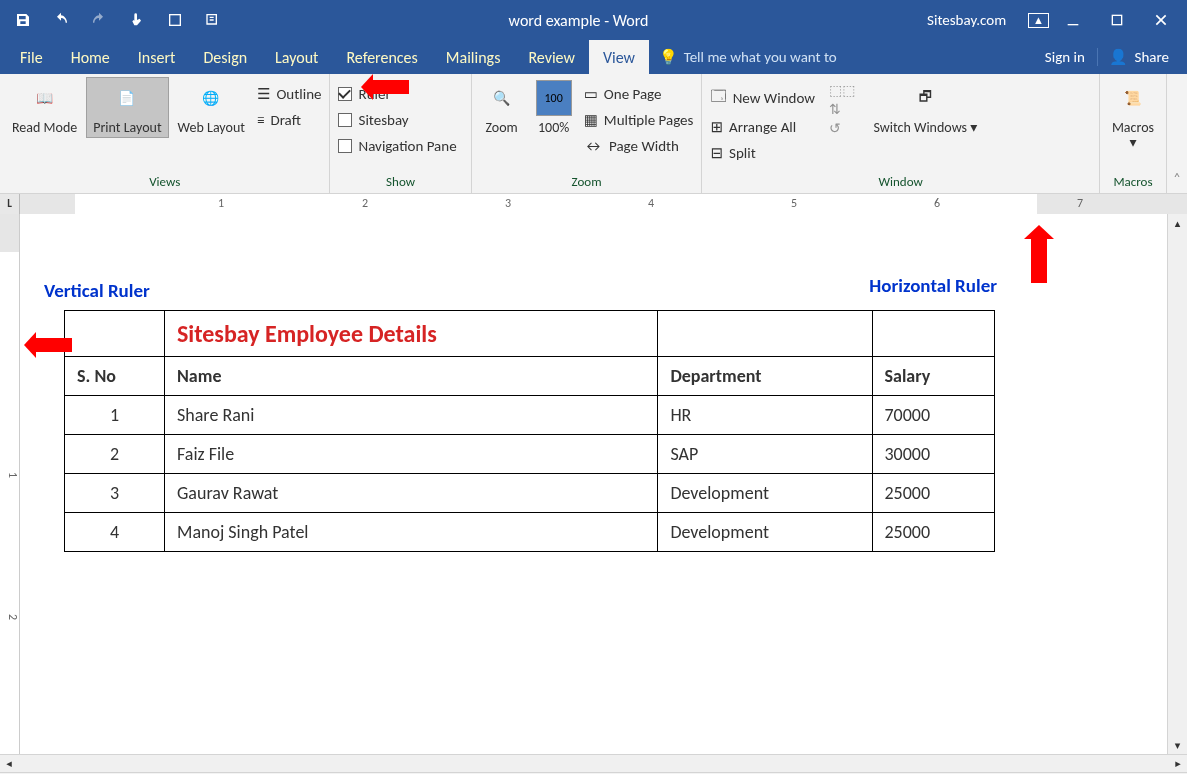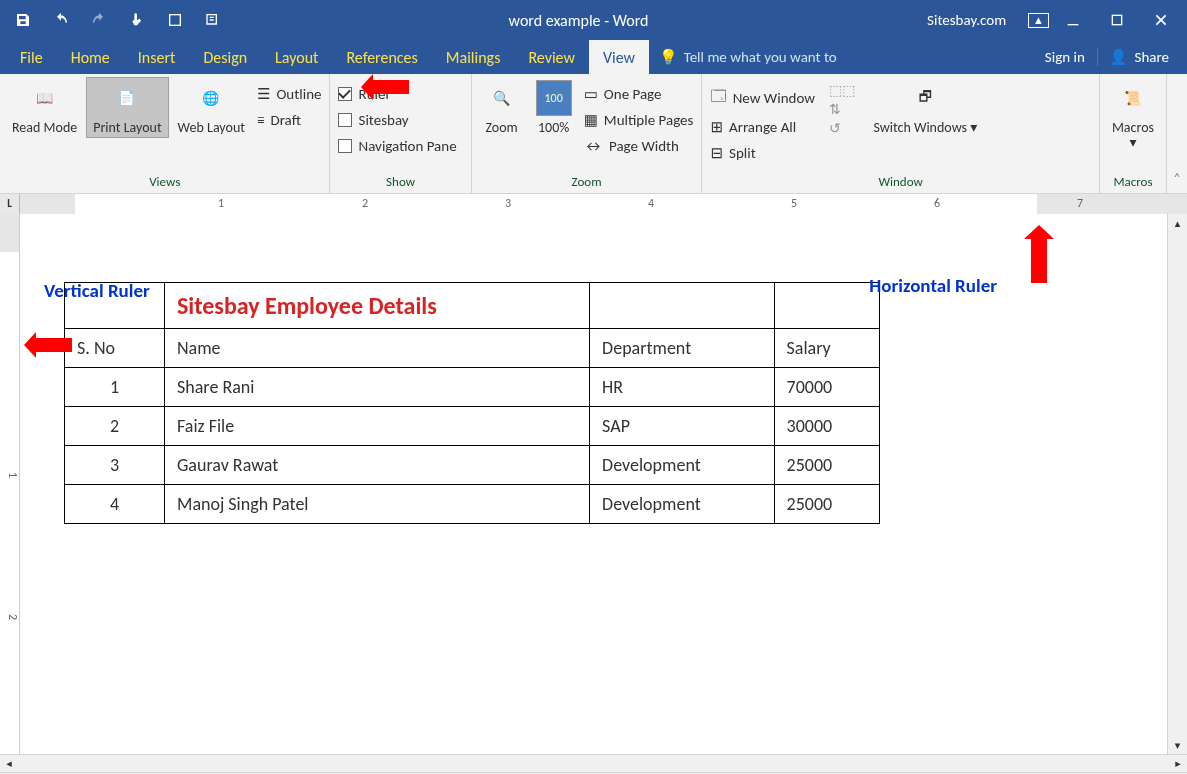--- a/index.html
+++ b/index.html
@@ -5,21 +5,21 @@
 *{box-sizing:border-box;margin:0;padding:0;font-family:"Segoe UI",Calibri,Arial,sans-serif}
 body{background:#f0f0f0;width:1187px;height:774px;overflow:hidden;font-size:14px;color:#333}
 .titlebar{background:#2b579a;height:40px;display:flex;align-items:center;color:#fff;padding:0 6px}
 .tb-left{display:flex;gap:4px;align-items:center}
 .tb-btn{width:34px;height:30px;display:flex;align-items:center;justify-content:center;color:#fff}
 .tb-btn svg{width:16px;height:16px;fill:#fff}
 .tb-title{flex:1;text-align:center;font-size:16px;color:#fff}
 .tb-right{display:flex;gap:4px;align-items:center;font-size:15px}
 .tb-site{margin-right:18px}
 .menubar{background:#2b579a;height:34px;display:flex;align-items:center;color:#fff;padding:0 6px}
-.menu-tab{padding:0 14px;height:34px;display:flex;align-items:center;font-size:16px;color:#fde047;cursor:pointer}
+.menu-tab{padding:0 14px;height:34px;display:flex;align-items:center;font-size:16px;color:#fef9c3;cursor:pointer}
 .menu-tab.active{background:#f3f3f3;color:#2b579a}
 .menu-tell{flex:1;padding:0 10px;color:#cfe0f3;font-size:15px;display:flex;align-items:center;gap:6px}
 .menu-signin{padding:0 12px;font-size:15px}
 .menu-share{padding:0 12px;font-size:15px;display:flex;align-items:center;gap:6px;border-left:1px solid #4a75b3}
 .ribbon{background:#f3f3f3;height:120px;display:flex;border-bottom:1px solid #d4d4d4;position:relative}
 .rgroup{border-right:1px solid #d4d4d4;display:flex;flex-direction:column;padding:4px 6px 0 6px}
 .rgroup-body{flex:1;display:flex;align-items:flex-start;gap:4px}
 .rgroup-label{text-align:center;font-size:13px;color:#14532d;padding:2px 0 4px}
 .big-btn{display:flex;flex-direction:column;align-items:center;justify-content:flex-start;padding:2px 6px;min-width:48px;gap:4px;cursor:pointer}
 .big-btn.sel{background:#c5c5c5;outline:1px solid #a0a0a0}
@@ -43,24 +43,24 @@
 .scroll-v .up,.scroll-v .dn{height:18px;display:flex;align-items:center;justify-content:center;font-size:11px}
 .scroll-h{height:18px;background:#f0f0f0;border-top:1px solid #d4d4d4;display:flex;align-items:center}
 .scroll-h .lt,.scroll-h .rt{width:18px;text-align:center;font-size:11px}
 .statusbar{height:24px;background:#f3f3f3;border-top:1px solid #d4d4d4;display:flex;align-items:center;padding:0 8px;font-size:14px;color:#444;gap:14px}
 .statusbar .spacer{flex:1}
 .annot{position:absolute;color:#0033cc;font-weight:bold;font-size:19px}
 .arrow-l{position:absolute;width:36px;height:14px;background:red}
 .arrow-l::before{content:"";position:absolute;left:-12px;top:-6px;border:13px solid transparent;border-right:12px solid red;border-left:0}
 .arrow-u{position:absolute;width:16px;height:44px;background:red}
 .arrow-u::before{content:"";position:absolute;top:-14px;left:-7px;border:15px solid transparent;border-bottom:14px solid red;border-top:0}
-.doc-table{border-collapse:collapse;margin:68px 0 0 44px;width:816px}
+.doc-table{border-collapse:collapse;margin:96px 0 0 44px;width:931px}
 .doc-table td,.doc-table th{border:1.4px solid #000;padding:8px 12px;font-size:18px;text-align:left;font-weight:normal}
 .doc-table .title{color:#d62424;font-weight:bold;font-size:24px}
-.doc-table th{font-weight:normal}
+.doc-table th{font-weight:bold}
 .doc-table .sn{text-align:center;width:100px}
 </style>
 </head>
 <body>
 
 <div class="titlebar">
   <div class="tb-left">
     <div class="tb-btn">
         <svg viewBox="0 0 24 24">
           <path d="M3 3h14l4 4v14H3V3zm3 3v5h10V6H6zm2 8v4h8v-4H8z"></path>
@@ -185,21 +185,21 @@
     <div class="rgroup-label">Show</div>
   </div>
 
   <div class="rgroup">
     <div class="rgroup-body">
       <div class="big-btn">
           <div class="ico">🔍</div>
           <div class="lbl">Zoom</div>
         </div>
       <div class="big-btn">
-          <div class="ico" style="font-size:12px;border:1px solid #999;padding:2px;background:#4a7fc1;color:#fef9c3">100</div>
+          <div class="ico" style="font-size:12px;border:1px solid #999;padding:2px;background:#4a7fc1;color:#000000">100</div>
           <div class="lbl">100%</div>
         </div>
       <div class="col" style="padding-top:4px">
         <div class="chk-row">
             <span>▭</span>
             <span>One Page</span>
           </div>
         <div class="chk-row">
             <span>▦</span>
             <span>Multiple Pages</span>

